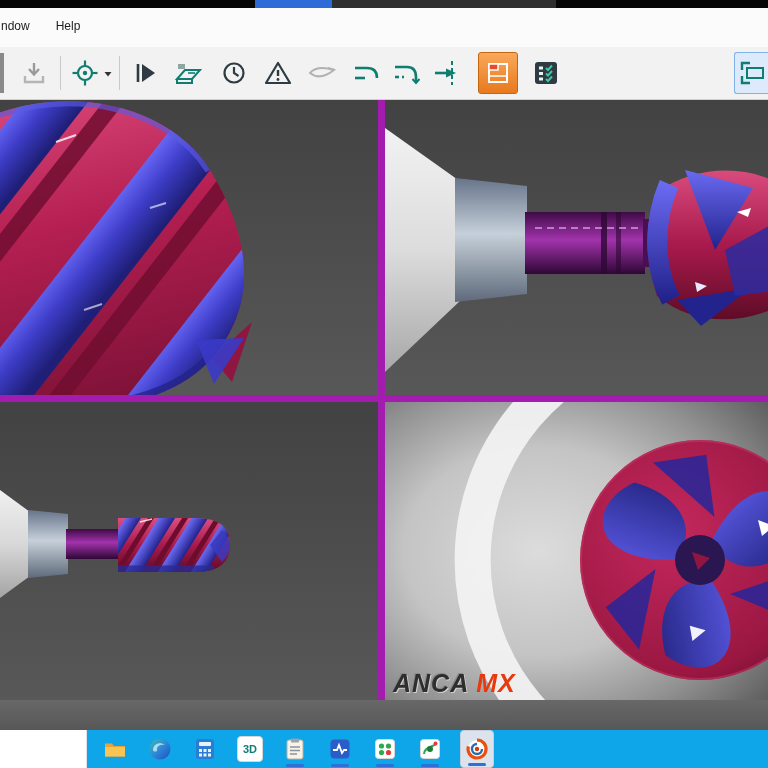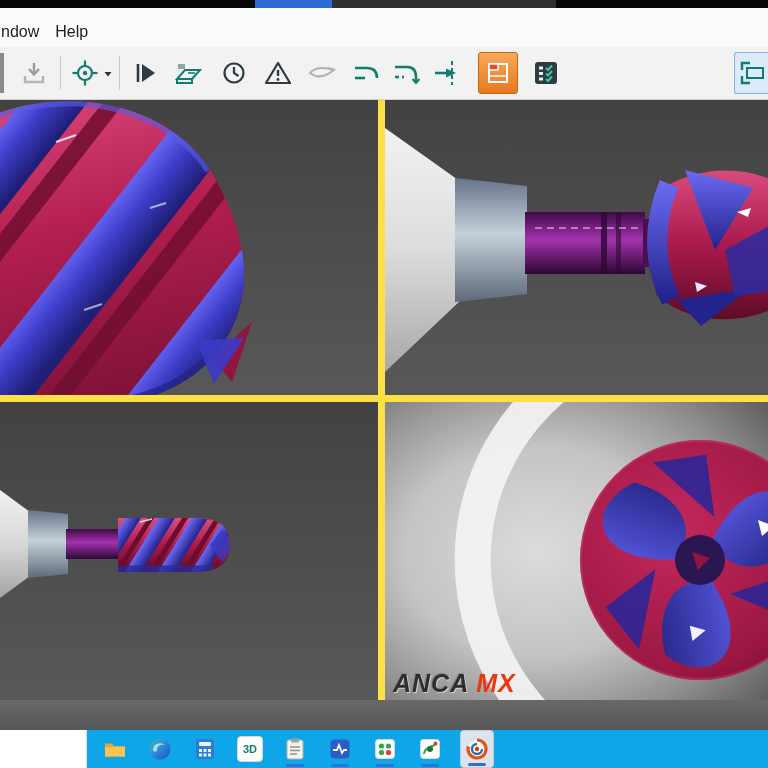--- a/index.html
+++ b/index.html
@@ -5,42 +5,42 @@
   html,body{margin:0;padding:0;background:#000;}
   .screen{position:relative;width:768px;height:768px;overflow:hidden;
           font-family:"Liberation Sans",sans-serif;background:#222;}
 
   
   .top-strip{position:absolute;top:0;left:0;width:768px;height:8px;background:#060606;}
   .ts-seg{position:absolute;top:0;height:8px;}
 
   
   .menubar{position:absolute;top:8px;left:0;width:768px;height:39px;background:#fbfbfb;
-           display:flex;align-items:flex-end;padding:0 0 4px 0;box-sizing:border-box;
-           font-size:16px;color:#1c1c1c;}
+           display:flex;align-items:center;padding:0 0 4px 0;box-sizing:border-box;
+           font-size:12px;color:#1c1c1c;}
   .menu-item{padding:2px 4px;cursor:default;}
   .menu-item:first-child{margin-left:-3px;}
-  .menu-item + .menu-item{margin-left:8px;}
+  .menu-item + .menu-item{margin-left:18px;}
 
   
   .toolbar{position:absolute;top:47px;left:0;width:768px;height:53px;background:#f2f2f2;
            border-bottom:1px solid #cfcfcf;display:flex;align-items:center;box-sizing:border-box;}
   .tbtn{width:36px;height:40px;display:flex;align-items:center;justify-content:center;
         border-radius:3px;flex:0 0 auto;}
   .tbtn svg{display:block;}
   .tsep{width:1px;height:34px;background:#c9c9c9;flex:0 0 auto;}
   .tbtn-active{background:linear-gradient(#f9a85a,#e8791e);border:1px solid #c4660f;width:38px;}
   .tbtn-right{width:34px;height:42px;background:#dceafc;border:1px solid #7fb2e8;border-right:none;
               border-radius:3px 0 0 3px;overflow:hidden;justify-content:flex-start;padding-left:3px;box-sizing:border-box;}
   .target-group{display:flex;align-items:center;}
   .sliver{width:10px;height:40px;background:linear-gradient(90deg,#8a8a8a 0 4px,#f2f2f2 4px);flex:0 0 auto;}
   .tspacer{flex:1 1 auto;}
 
   
-  .main{position:absolute;top:100px;left:0;width:768px;height:600px;background:#fde047;
+  .main{position:absolute;top:100px;left:0;width:768px;height:600px;background:#a21caf;
         display:grid;grid-template-columns:378px 383px;grid-template-rows:295px 298px;gap:7px;}
   .viewport{position:relative;overflow:hidden;background:linear-gradient(#424242,#585858);}
   .vp-svg{position:absolute;top:0;left:0;width:100%;height:100%;}
   .vp-logo{position:absolute;left:8px;bottom:4px;font-style:italic;font-weight:bold;
            font-size:25px;letter-spacing:1px;line-height:1;white-space:nowrap;}
   .logo-anca{color:#2e2e2e;text-shadow:1px 1px 0 #cfcfcf,-1px -1px 0 #8a8a8a;}
   .logo-mx{color:#e8380d;margin-left:7px;}
 
   
   .bottom-strip{position:absolute;top:700px;left:0;width:768px;height:30px;

